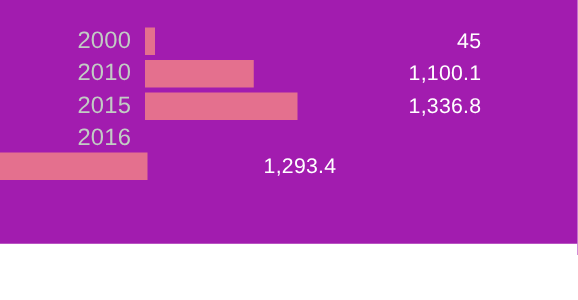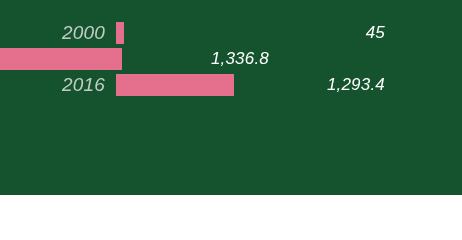--- a/index.html
+++ b/index.html
@@ -10,36 +10,35 @@
   body {
     width: 462px;
     height: 195px;
     font-family: "Liberation Sans", sans-serif;
     overflow: hidden;
   }
   #chart-root {
     position: relative;
     width: 462px;
     height: 195px;
-    background: #14532d;
-    font-style: italic;
+    background: #a21caf;
   }
   .rows {
     position: absolute;
     left: 0;
     top: 22px;
     width: 462px;
   }
   .row {
     display: flex;
     align-items: stretch;
     height: 22px;
     margin-bottom: 4px;
   }
-  .row:last-child { margin-bottom: 0; }
+  .row:last-child { margin-bottom: 0; flex-direction: column; }
 
   .cat-label {
     width: 116px;
     box-sizing: border-box;
     padding-right: 11px;
     text-align: right;
     font-size: 19px;
     line-height: 22px;
     letter-spacing: 0.2px;
     color: #c2ccc4;
@@ -90,22 +89,31 @@
     <div class="row">
       <div class="cat-label">2000</div>
       <div class="bar-area">
         <div class="bar-track"></div>
         <div class="bar-fill" style="width: 3%;"></div>
         <div class="bar-value">45</div>
       </div>
     </div>
 
 
+    <div class="row">
+      <div class="cat-label">2010</div>
+      <div class="bar-area">
+        <div class="bar-track"></div>
+        <div class="bar-fill" style="width: 31.6%;"></div>
+        <div class="bar-value">1,100.1</div>
+      </div>
+    </div>
 
     <div class="row">
+      <div class="cat-label">2015</div>
       <div class="bar-area">
         <div class="bar-track"></div>
         <div class="bar-fill" style="width: 44.2%;"></div>
         <div class="bar-value">1,336.8</div>
       </div>
     </div>
 
     <div class="row">
       <div class="cat-label">2016</div>
       <div class="bar-area">

